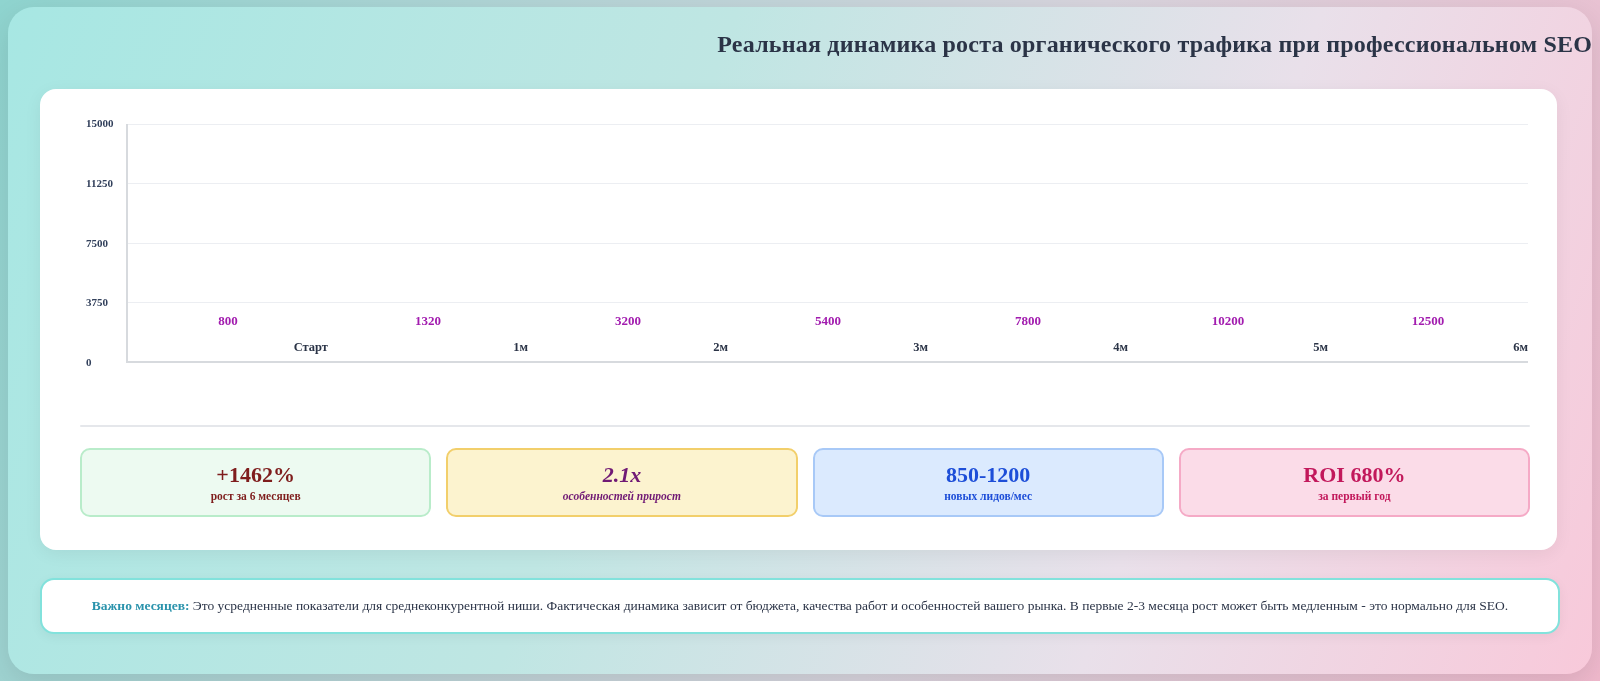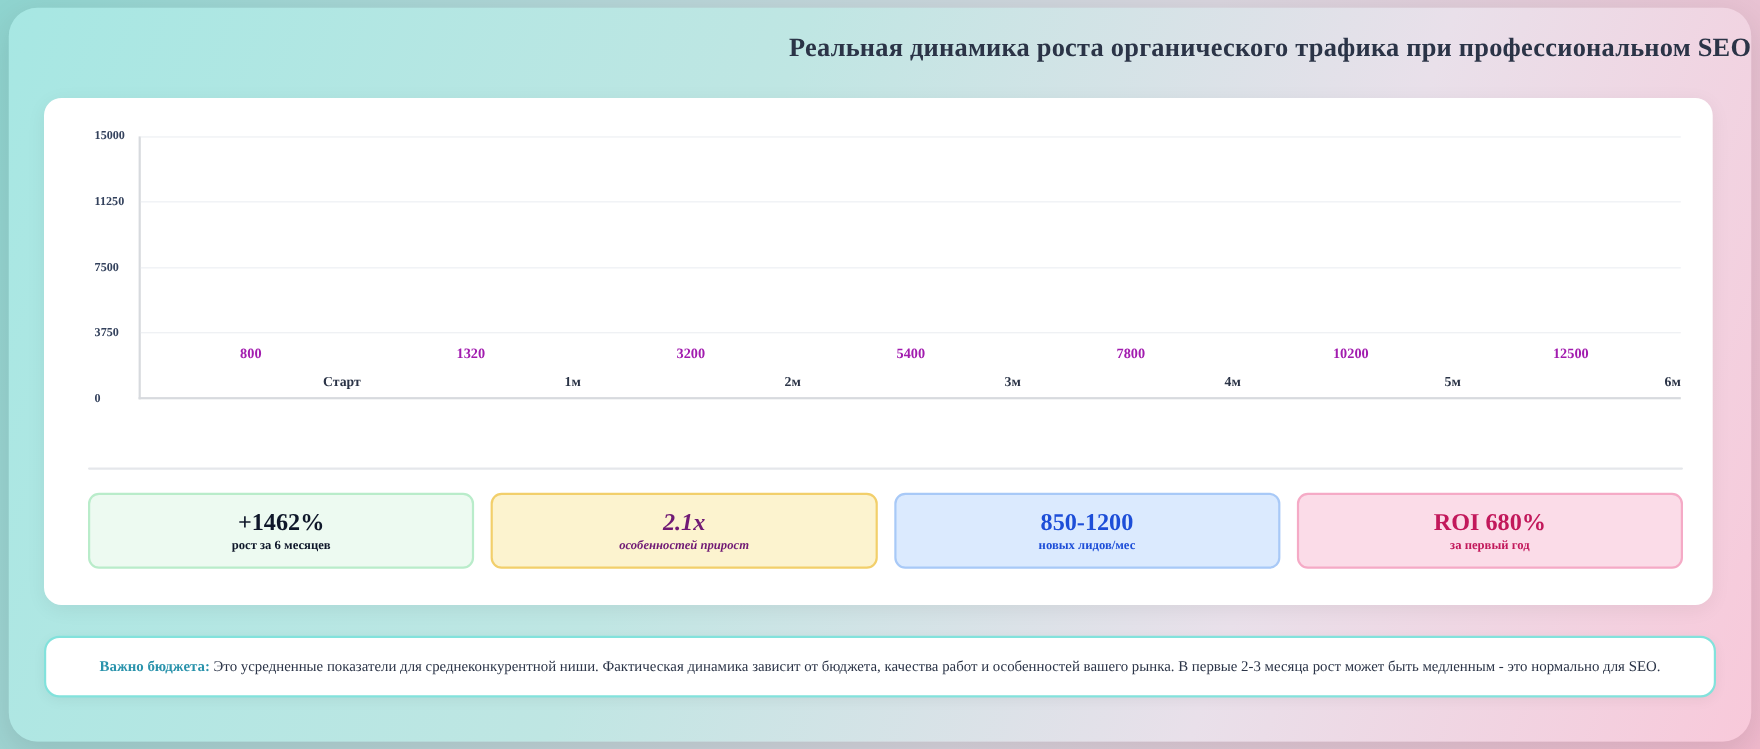--- a/index.html
+++ b/index.html
@@ -96,37 +96,37 @@
             </div>
           </div>
       <div class="gridline" style="top: 0%;"></div>
           <div class="gridline" style="top: 25%;"></div>
           <div class="gridline" style="top: 50%;"></div>
           <div class="gridline" style="top: 75%;"></div>
         </div>
     </div>
     <div class="divider"></div>
     <div class="stats-row">
-        <div class="stat-card" style="background: rgb(237, 250, 241); border-color: rgb(185, 236, 202); color: #0f172a;">
+        <div class="stat-card" style="background: rgb(237, 250, 241); border-color: rgb(185, 236, 202); color: #7f1d1d;">
           <div class="stat-value">+1462%</div>
           <div class="stat-label">рост за 6 месяцев</div>
         </div>
         <div class="stat-card" style="background: rgb(252, 243, 207); border-color: rgb(242, 207, 107); color: #701a75; font-style: italic;">
           <div class="stat-value">2.1x</div>
           <div class="stat-label">особенностей прирост</div>
         </div>
         <div class="stat-card" style="background: rgb(219, 234, 254); border-color: rgb(168, 201, 247); color: rgb(29, 78, 216);">
           <div class="stat-value">850-1200</div>
           <div class="stat-label">новых лидов/мес</div>
         </div>
         <div class="stat-card" style="background: rgb(251, 220, 232); border-color: rgb(245, 170, 198); color: rgb(194, 24, 91);">
           <div class="stat-value">ROI 680%</div>
           <div class="stat-label">за первый год</div>
         </div>
       </div>
   </div>
 
   <div class="note">
-    <span class="note-lead">Важно бюджета:</span>
+    <span class="note-lead">Важно месяцев:</span>
     <span class="note-text">Это усредненные показатели для среднеконкурентной ниши. Фактическая динамика зависит от бюджета, качества работ и особенностей вашего рынка. В первые 2-3 месяца рост может быть медленным - это нормально для SEO.</span>
   </div>
 
 </div>
 
 </body></html>

